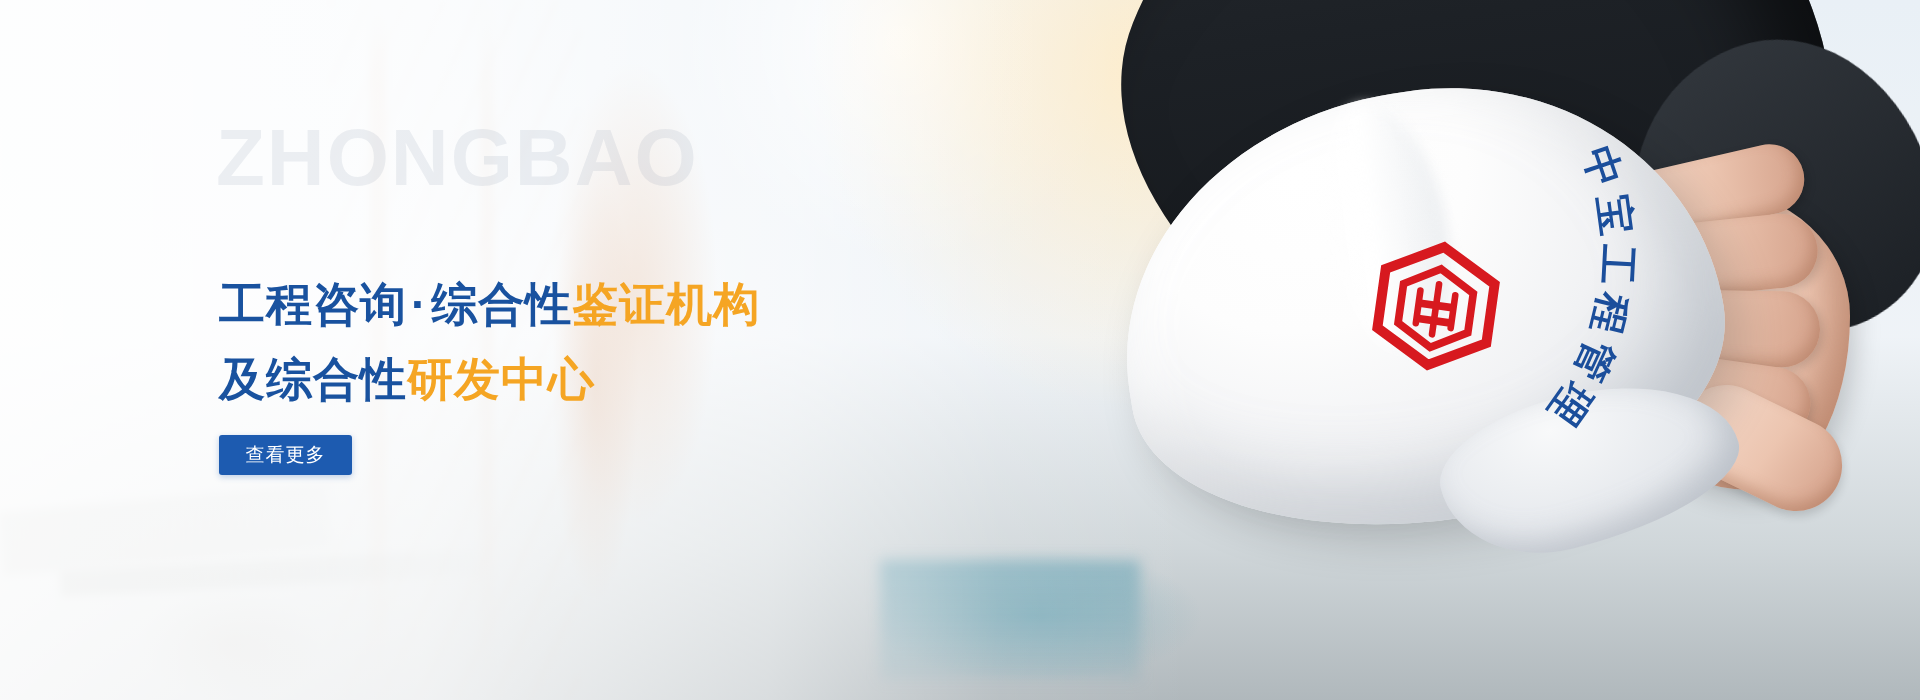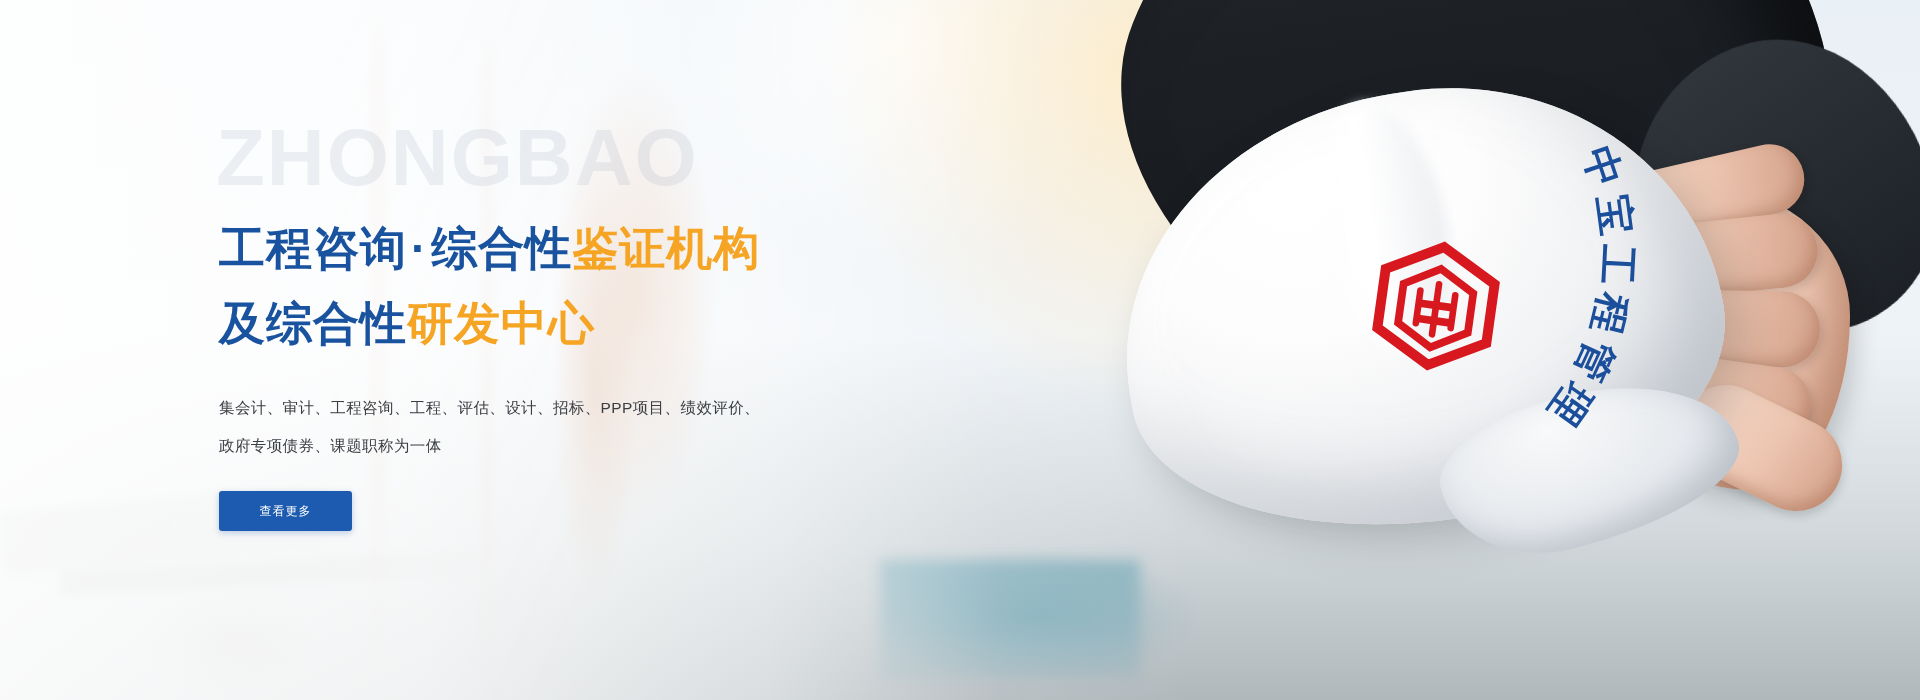--- a/index.html
+++ b/index.html
@@ -174,21 +174,21 @@
     letter-spacing:.4px; max-width:600px;
   }
   .desc div { white-space:nowrap; }
 
   .cta {
     position:relative; z-index:2;
     margin-top:26px; width:133px; height:40px;
     background:#1d5bb0; color:#ffffff;
     border:none; border-radius:3px;
     font-family:"Liberation Sans", "DejaVu Sans", sans-serif;
-    font-size:12px; letter-spacing:1px; cursor:pointer;
+    font-size:19px; letter-spacing:1px; cursor:pointer;
     display:flex; align-items:center; justify-content:center;
     box-shadow:0 2px 6px rgba(29,91,176,.28);
   }
 </style>
 </head>
 <body>
 
 <div class="banner">
 
   <div class="photo-bg"></div>
@@ -242,21 +242,17 @@
     <div class="watermark">ZHONGBAO</div>
 
     <div class="headline hl-line1">
       <span class="hl-blue">工程咨询</span><span class="hl-dot">·</span><span class="hl-blue">综合性</span><span class="hl-orange">鉴证机构</span>
     </div>
 
     <div class="headline hl-line2">
       <span class="hl-blue">及综合性</span><span class="hl-orange">研发中心</span>
     </div>
 
-    <div class="desc">
-      <div>集会计、审计、工程咨询、工程、评估、设计、招标、PPP项目、绩效评价、</div>
-      <div>政府专项债券、课题职称为一体</div>
-    </div>
 
     <button class="cta">查看更多</button>
   </div>
 
 </div>
 
 </body></html>

